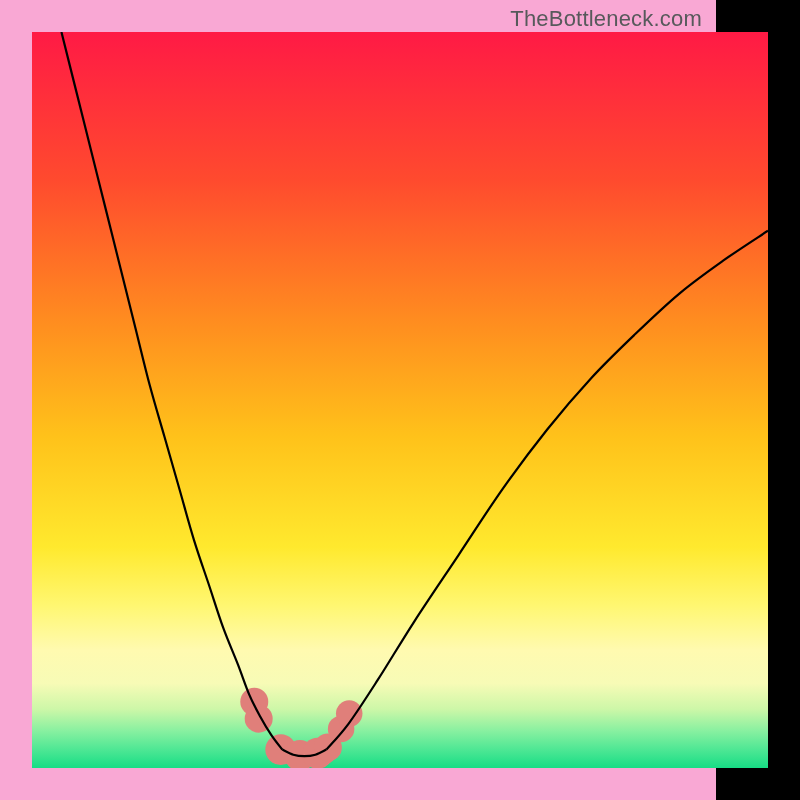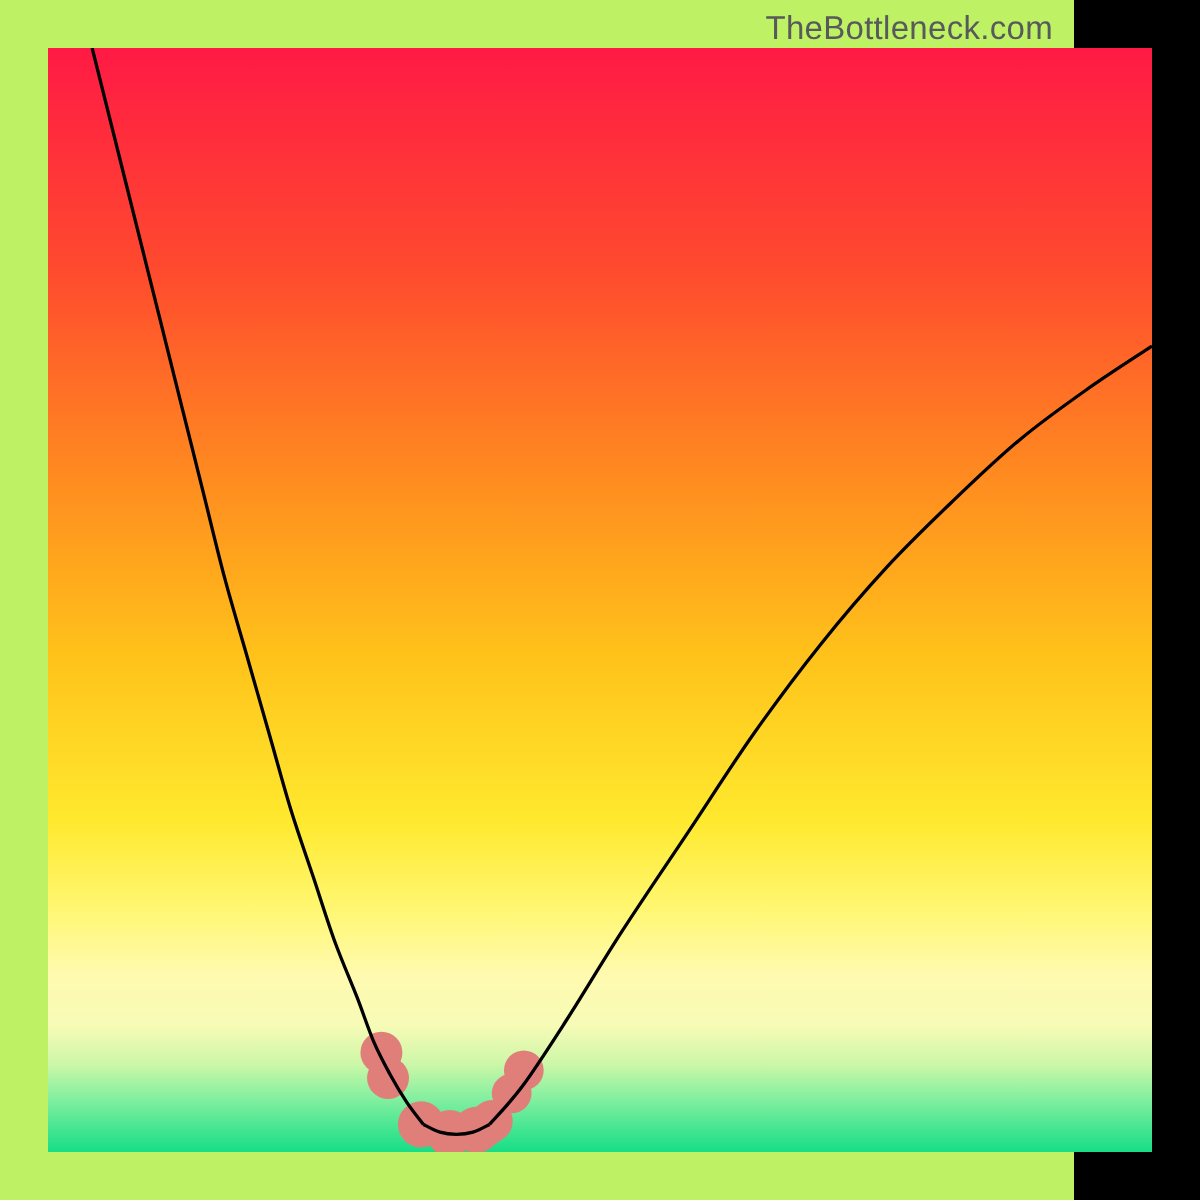--- a/index.html
+++ b/index.html
@@ -9,21 +9,21 @@
     height: 800px;
     background: #000;
     overflow: hidden;
   }
   .frame {
     position: absolute;
     top: 0;
     left: 0;
     width: 716px;
     height: 800px;
-    background: #bef264;
+    background: #f9a8d4;
   }
   .plot-area {
     position: absolute;
     top: 32px;
     left: 32px;
     width: 736px;
     height: 736px;
     overflow: hidden;
   }
   .gradient {

